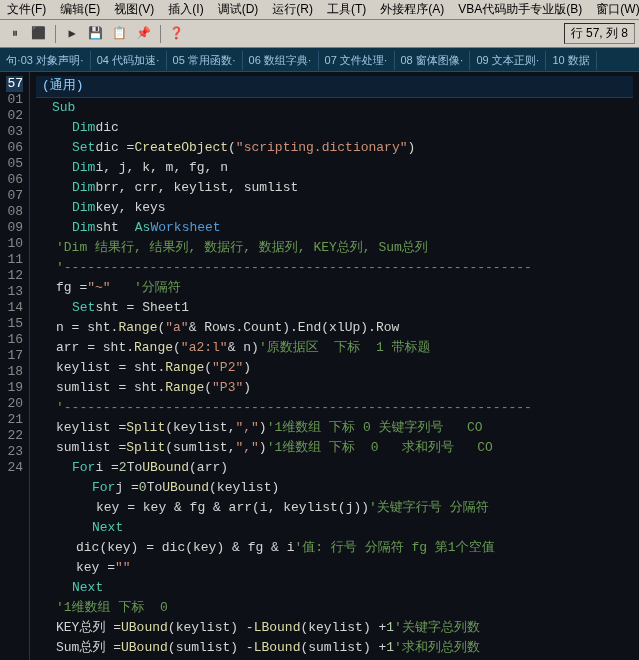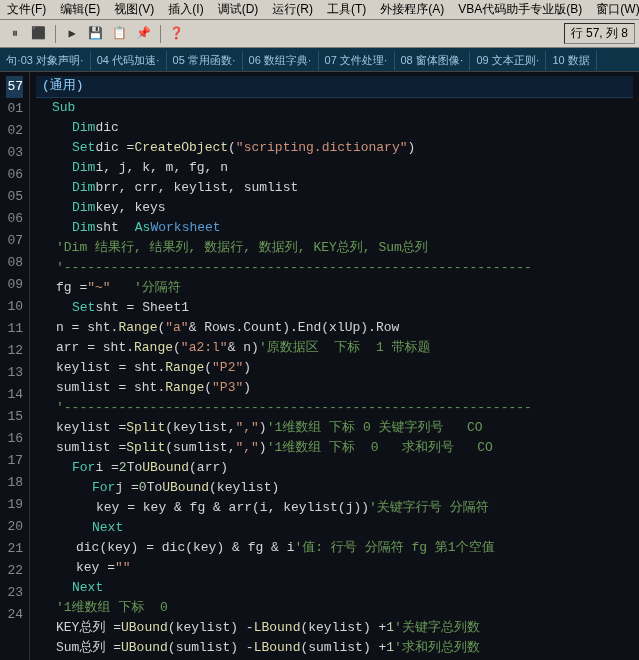--- a/index.html
+++ b/index.html
@@ -102,21 +102,21 @@
       color: #888;
       padding: 4px 6px;
       text-align: right;
       font-size: 13px;
       min-width: 30px;
       border-right: 1px solid #333;
       user-select: none;
       line-height: 1.5;
     }
     .line-numbers div {
-      height: 22px;
+      height: 16px;
       display: flex;
       align-items: center;
       justify-content: flex-end;
     }
 
     
     .code-content {
       flex: 1;
       padding: 4px 6px;
       overflow: auto;

